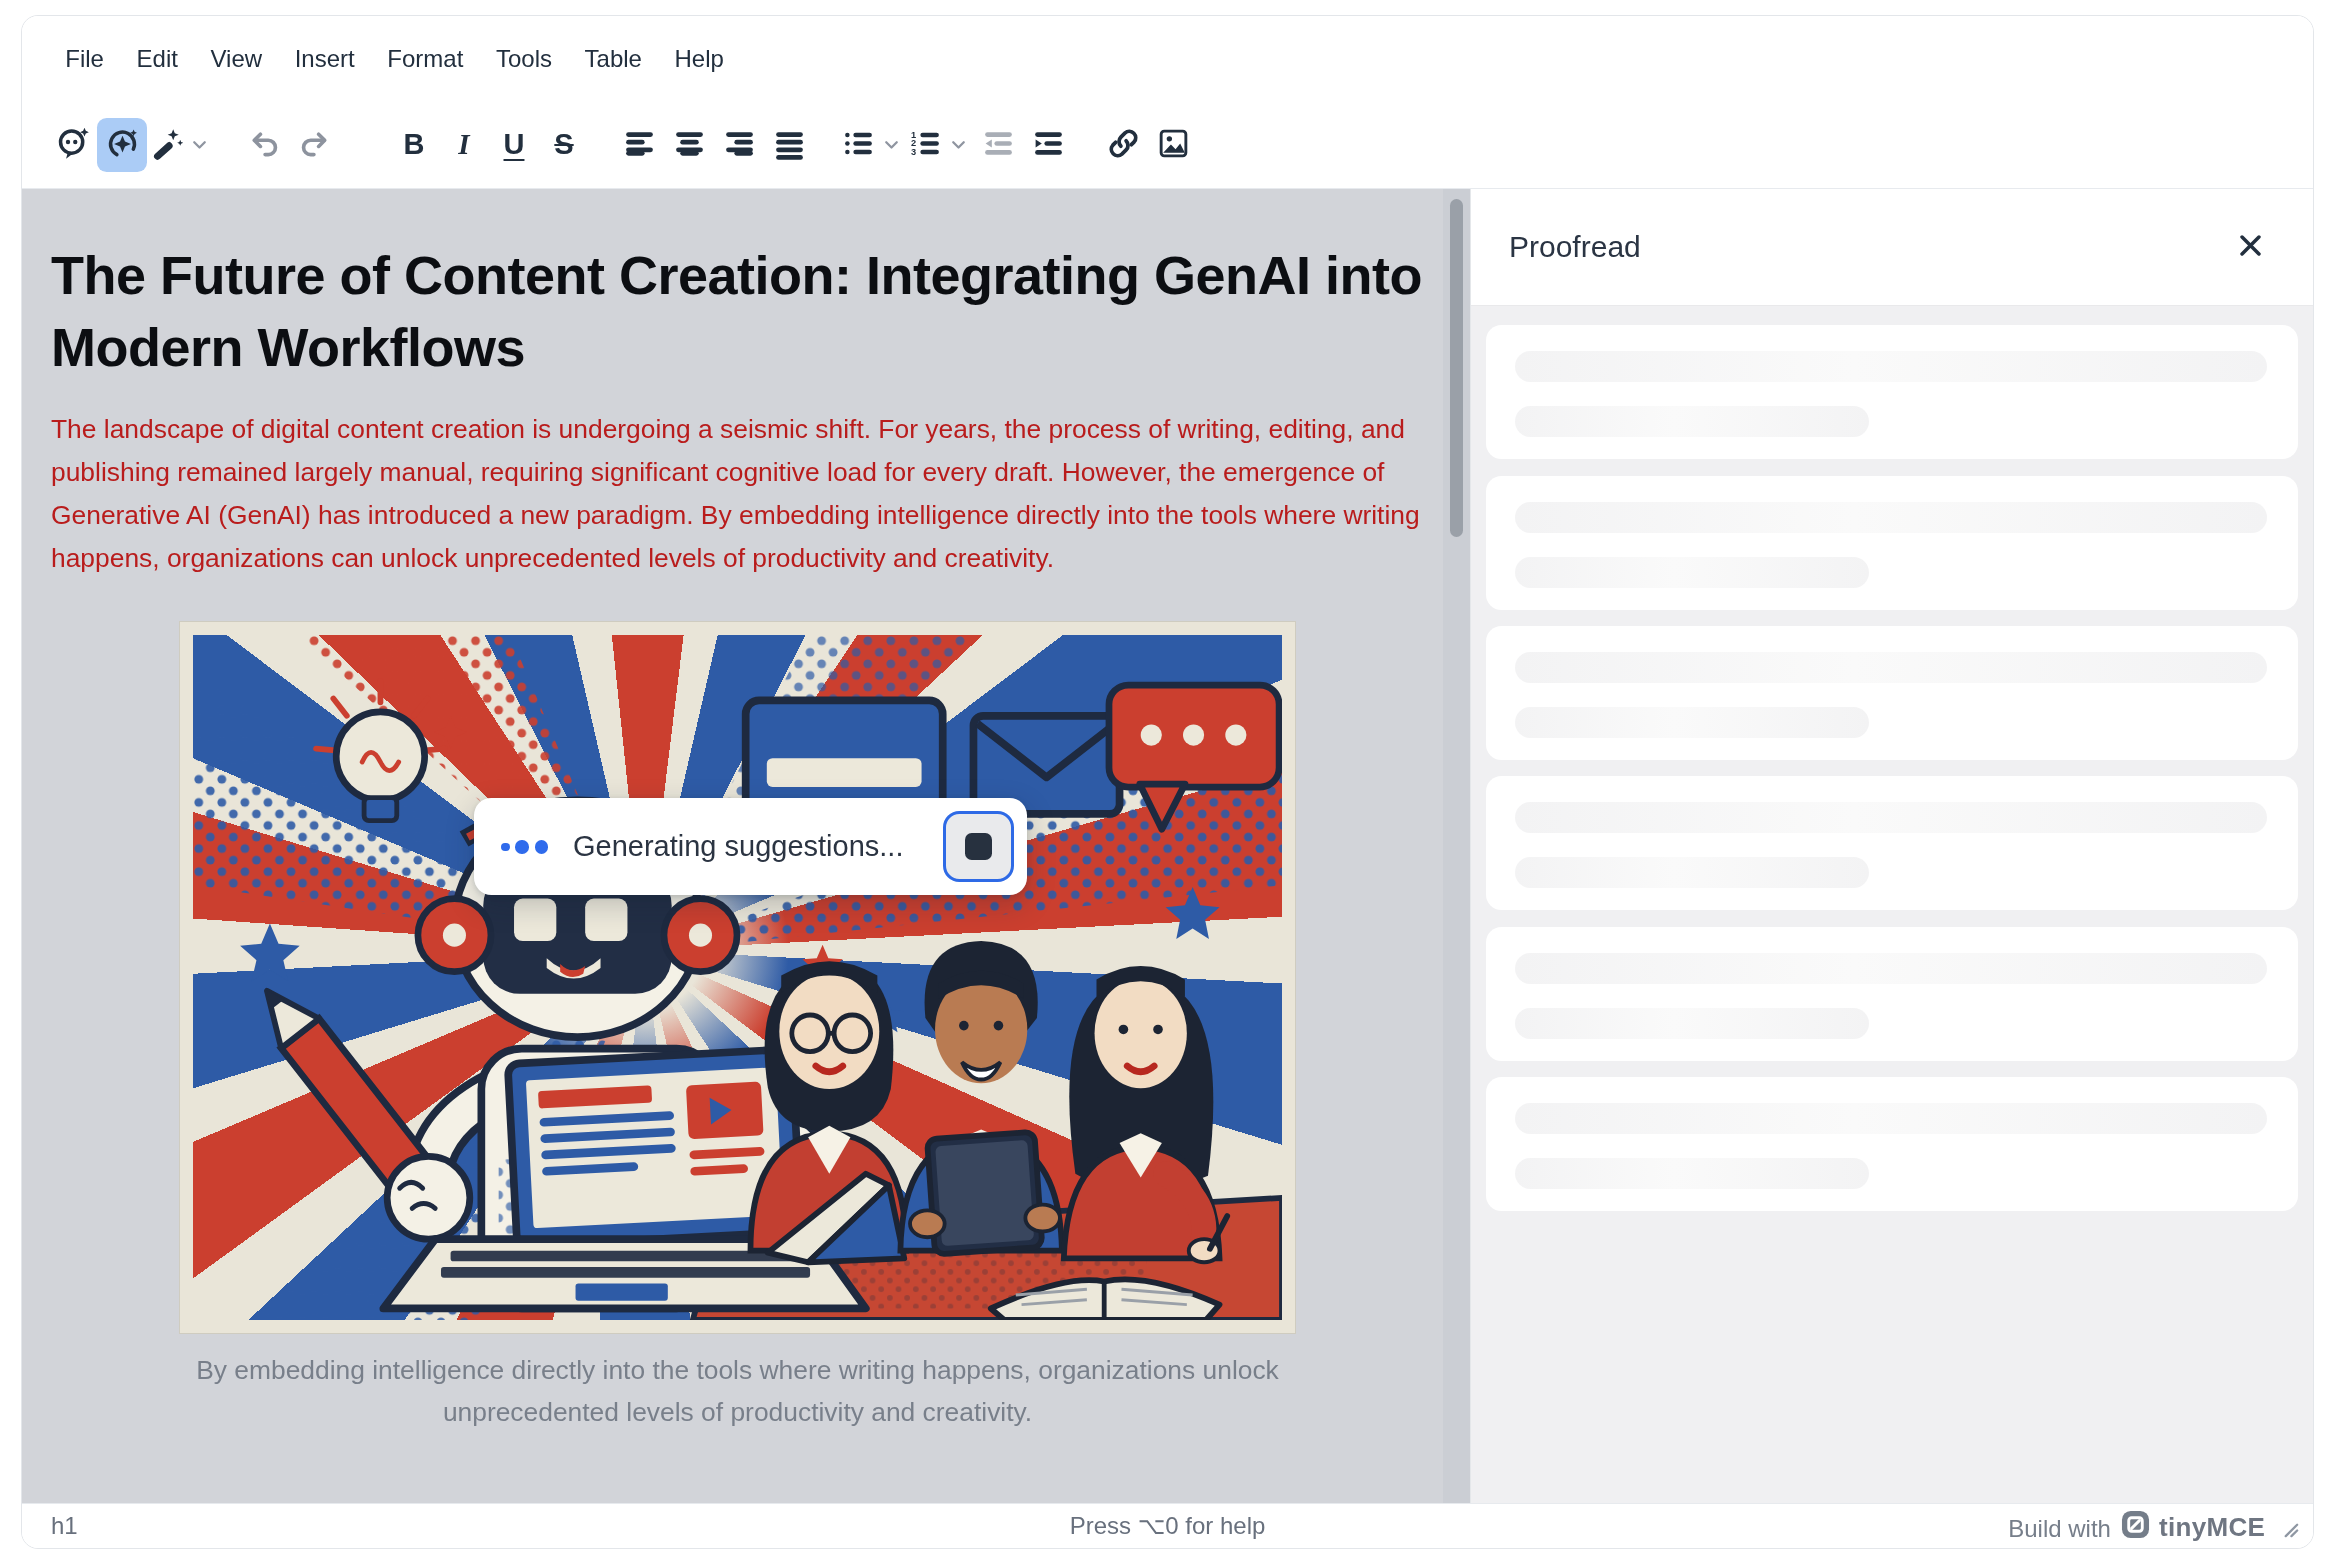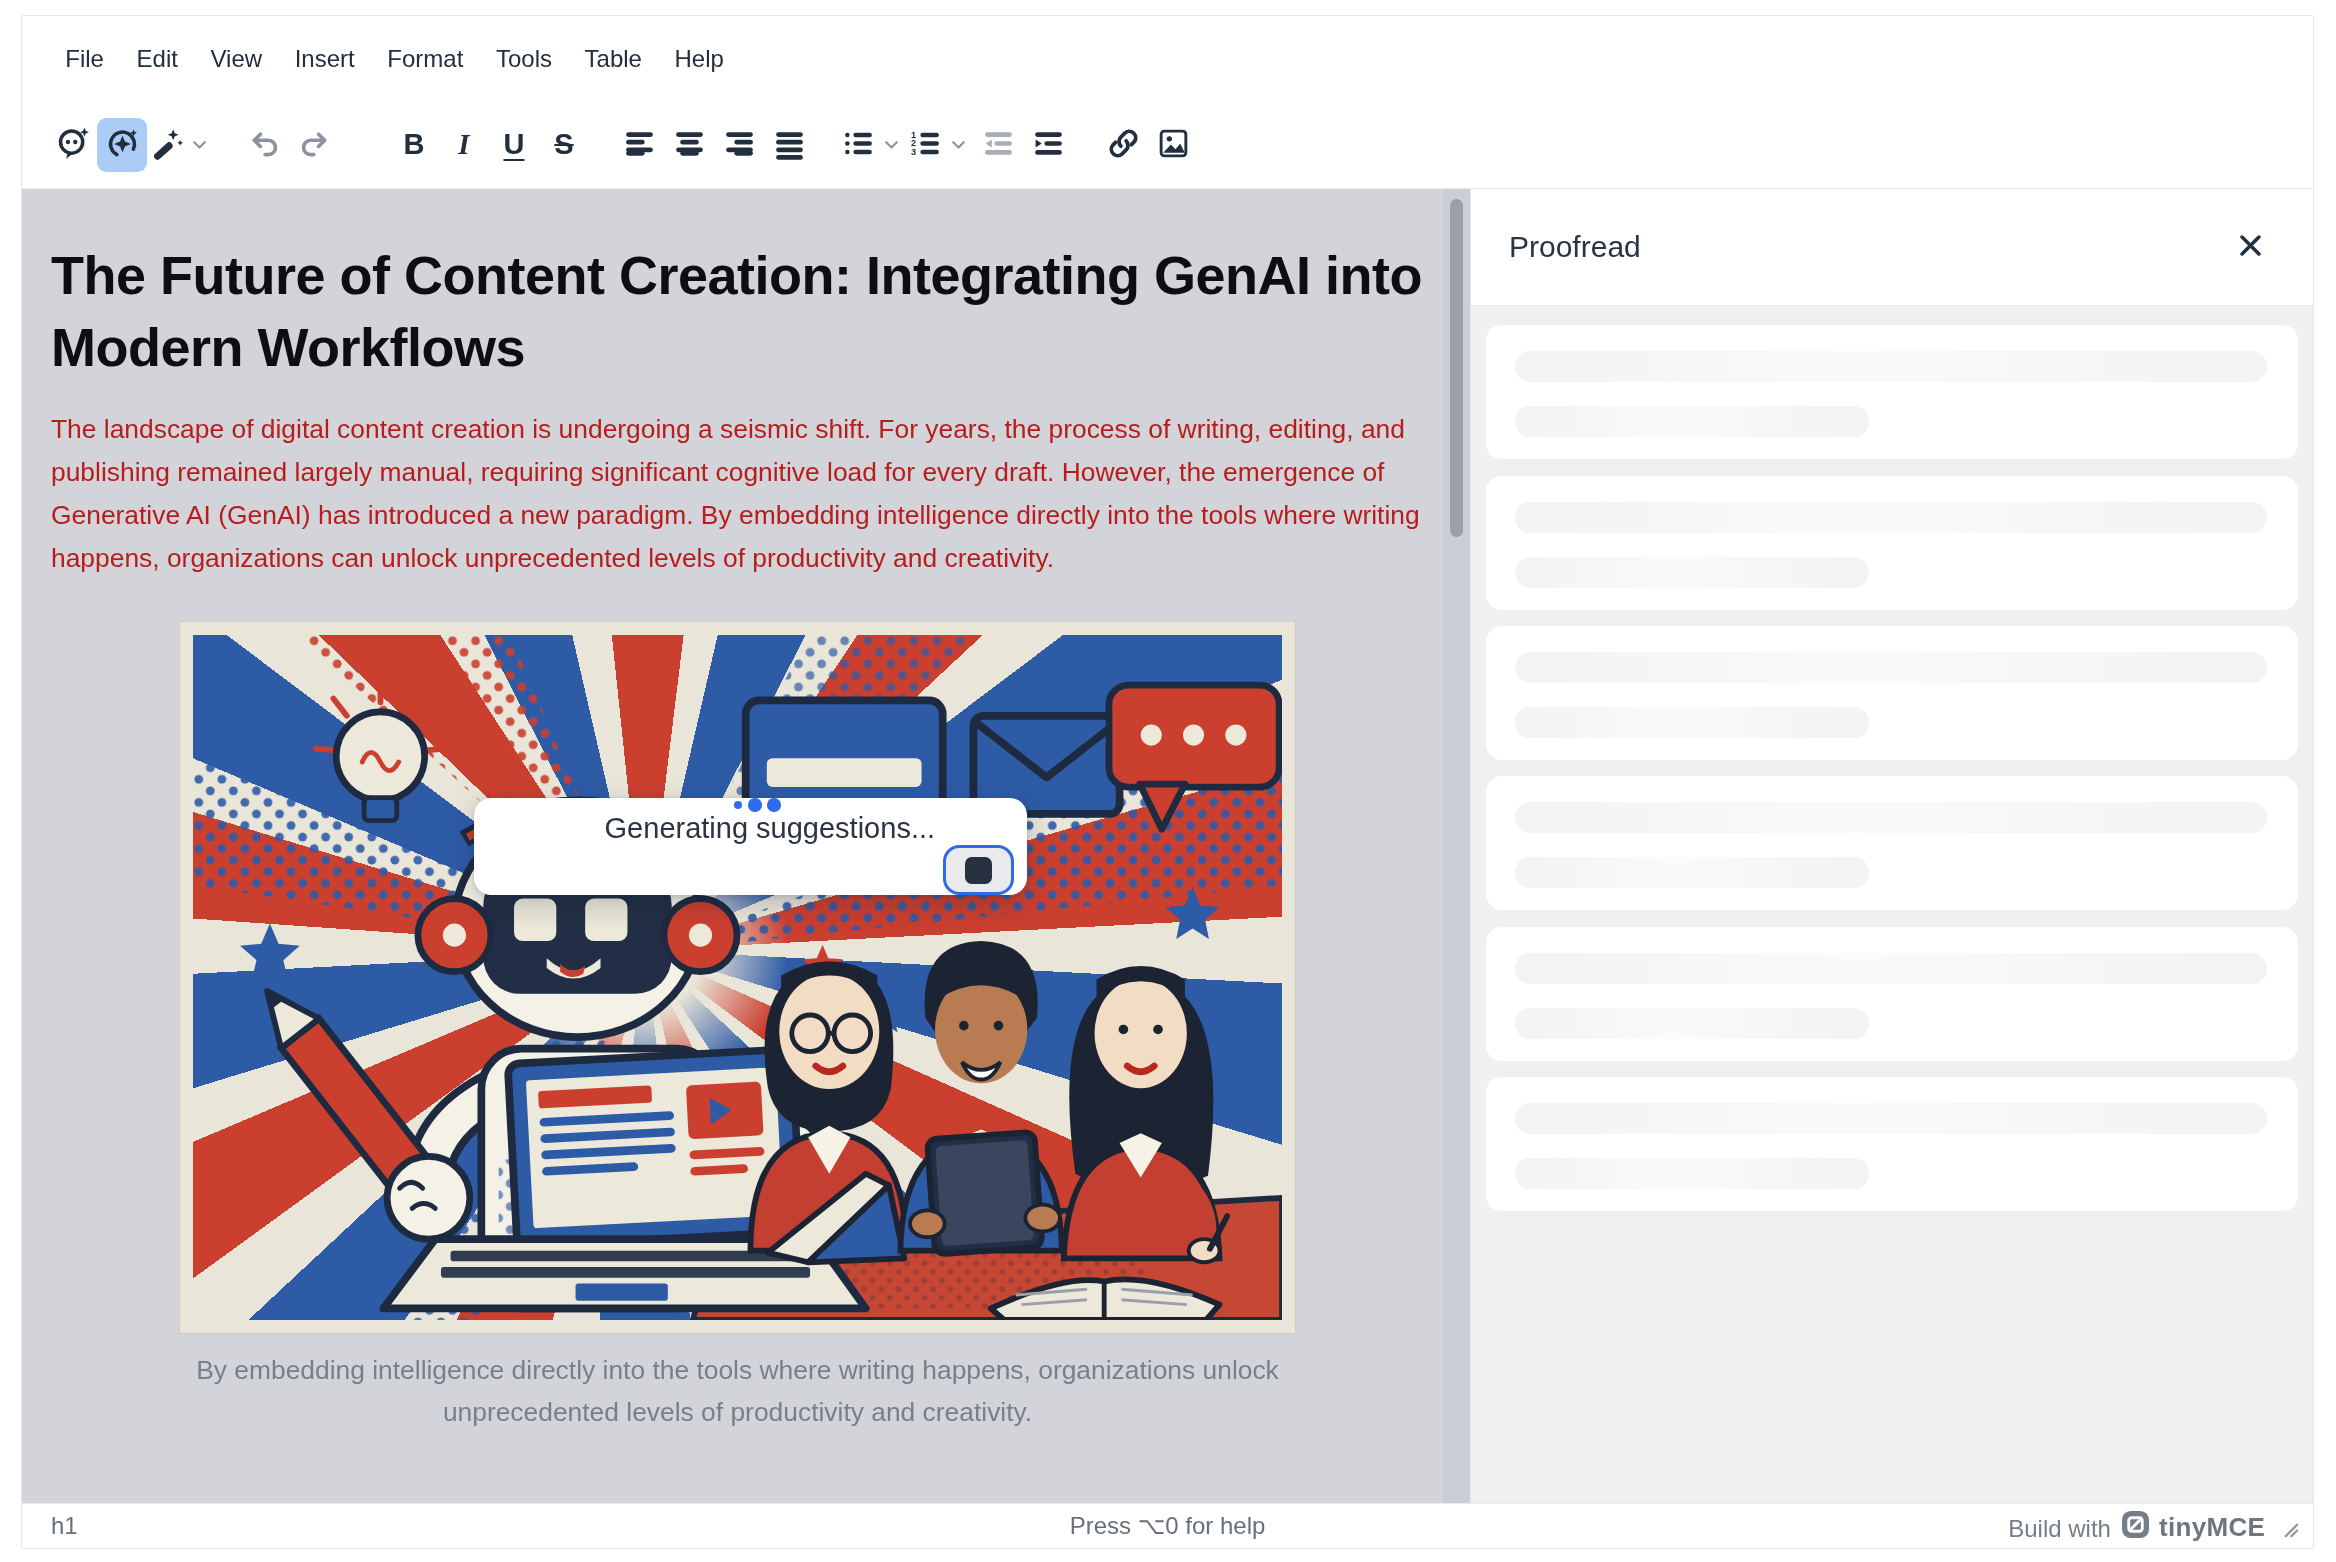--- a/index.html
+++ b/index.html
@@ -1,20 +1,20 @@
 <!DOCTYPE html>
 <html><head>
 <meta charset="utf-8">
 <style>
   * { margin:0; padding:0; box-sizing:border-box; }
   html,body { width:2336px; height:1562px; background:#ffffff; font-family:"Liberation Sans", sans-serif; }
 
   .window{
     position:absolute; left:21px; top:15.4px; width:2293px; height:1534px;
-    background:#fff; border:1.9px solid #e3e6ea; border-radius:2px;
+    background:#fff; border:1.9px solid #e3e6ea; border-radius:17px;
     display:flex; flex-direction:column; overflow:hidden;
   }
 
   
   .menubar{ height:85px; display:flex; align-items:center; padding:0 9.6px 0 27px; background:#fff; flex:none; }
   .menu-item{ font-size:24px; color:#222f3e; padding:9.6px 16.3px; border-radius:5.8px; cursor:pointer; }
 
   
   .toolbar{ height:88px; display:flex; align-items:center; padding:0 25px; background:#fff;
             border-bottom:1.9px solid #e7eaee; flex:none; }
@@ -72,21 +72,21 @@
               padding:0 13.4px 0 29px; position:relative; flex:none; }
   .status-left{ font-size:24px; color:#68707d; cursor:pointer; }
   .status-center{ position:absolute; left:50%; transform:translateX(-50%); font-size:24px; color:#68707d; }
   .status-right{ margin-left:auto; display:flex; align-items:flex-end; gap:9.6px; }
   .status-right .bw{ font-size:24px; color:#767e8a; }
   .status-right .brand{ font-size:26px; font-weight:700; color:#6f7682; letter-spacing:0.3px; }
 
   
   .gen-pill{ position:absolute; left:452px; top:782px; width:553px; height:97px; background:#fff;
              border-radius:17.3px; box-shadow:0 9.6px 29px rgba(20,30,50,.22), 0 1.9px 5.8px rgba(20,30,50,.12);
-             display:flex; align-items:center; padding:0 13.4px 0 27px; z-index:6;flex-direction:column; }
+             display:flex; align-items:center; padding:0 13.4px 0 27px; z-index:6; }
   .gen-dots{ display:flex; align-items:center; gap:5.8px; }
   .gen-dots i{ display:block; border-radius:50%; background:#2f6bec; }
   .gen-dots i:nth-child(1){ width:8.6px; height:8.6px; }
   .gen-dots i:nth-child(2){ width:13.4px; height:13.4px; }
   .gen-dots i:nth-child(3){ width:13.4px; height:13.4px; }
   .gen-text{ margin-left:25px; font-size:29px; color:#2b3442; }
   .stop-btn{ margin-left:auto; width:71px; height:71px; border-radius:16.3px; border:3.8px solid #2e6ae6;
              background:#e9eaec; display:flex; align-items:center; justify-content:center; cursor:pointer; }
   .stop-btn i{ display:block; width:27px; height:27px; border-radius:6.7px; background:#27313f; }
 </style>

